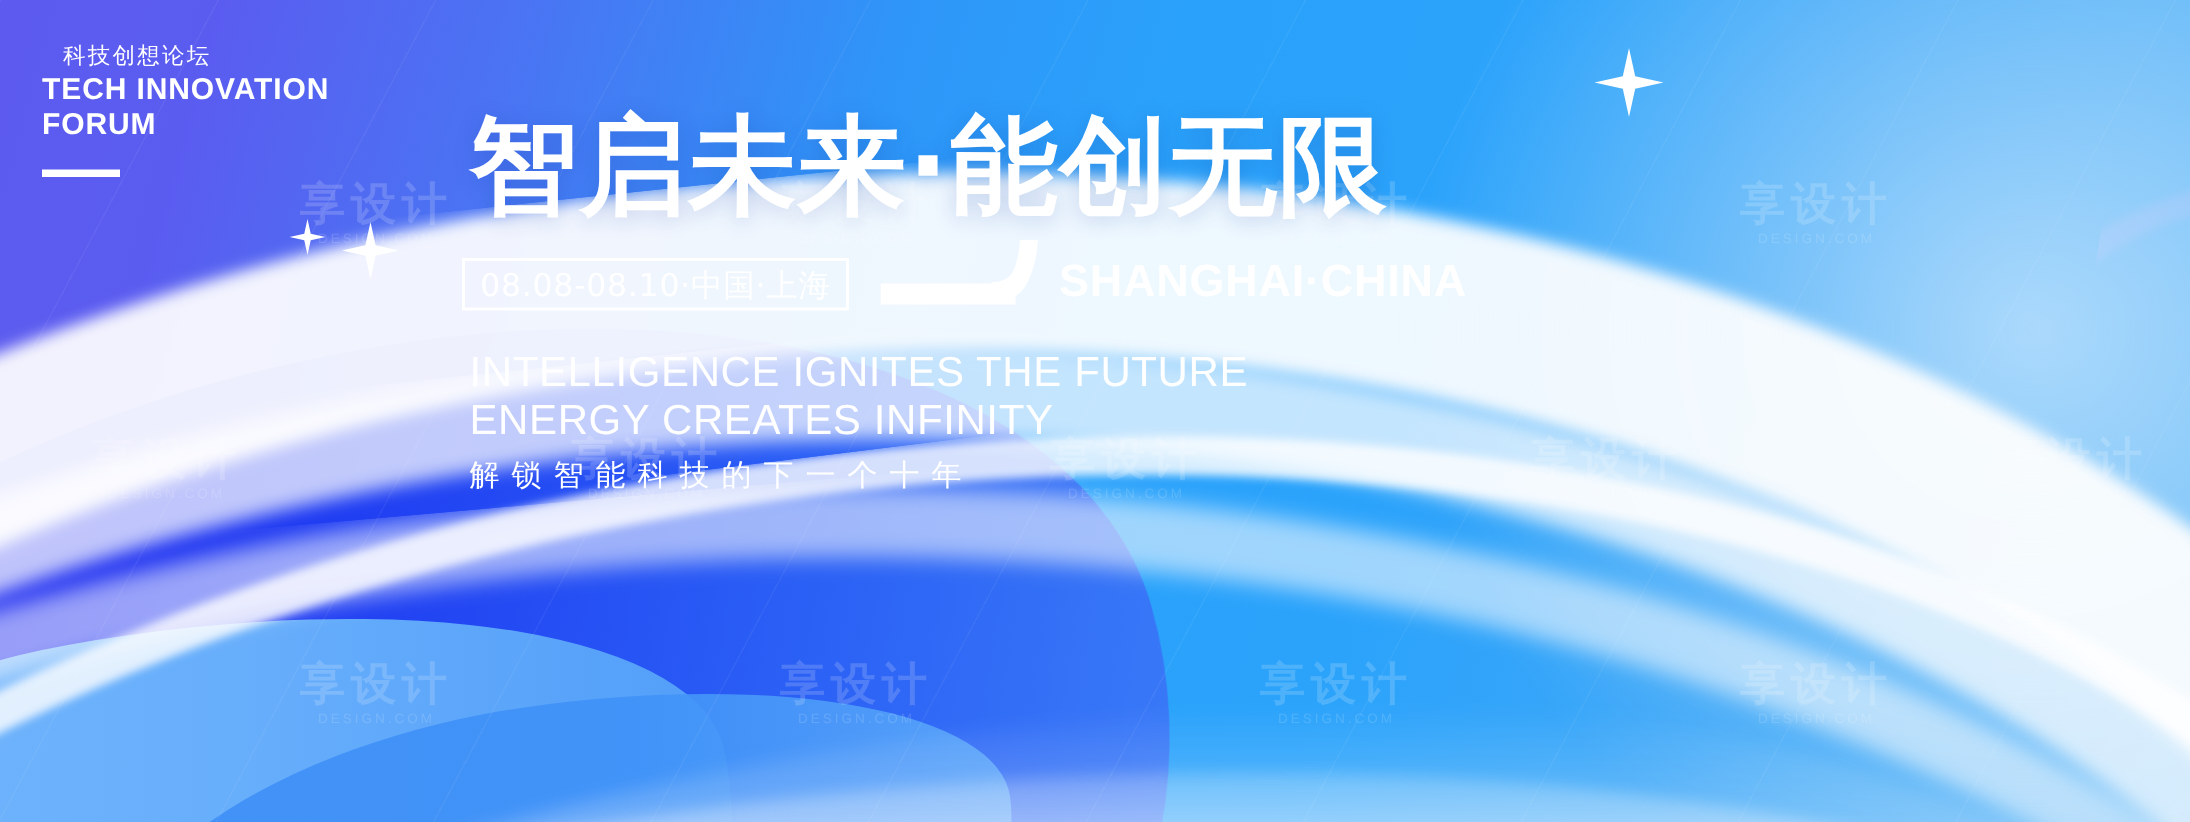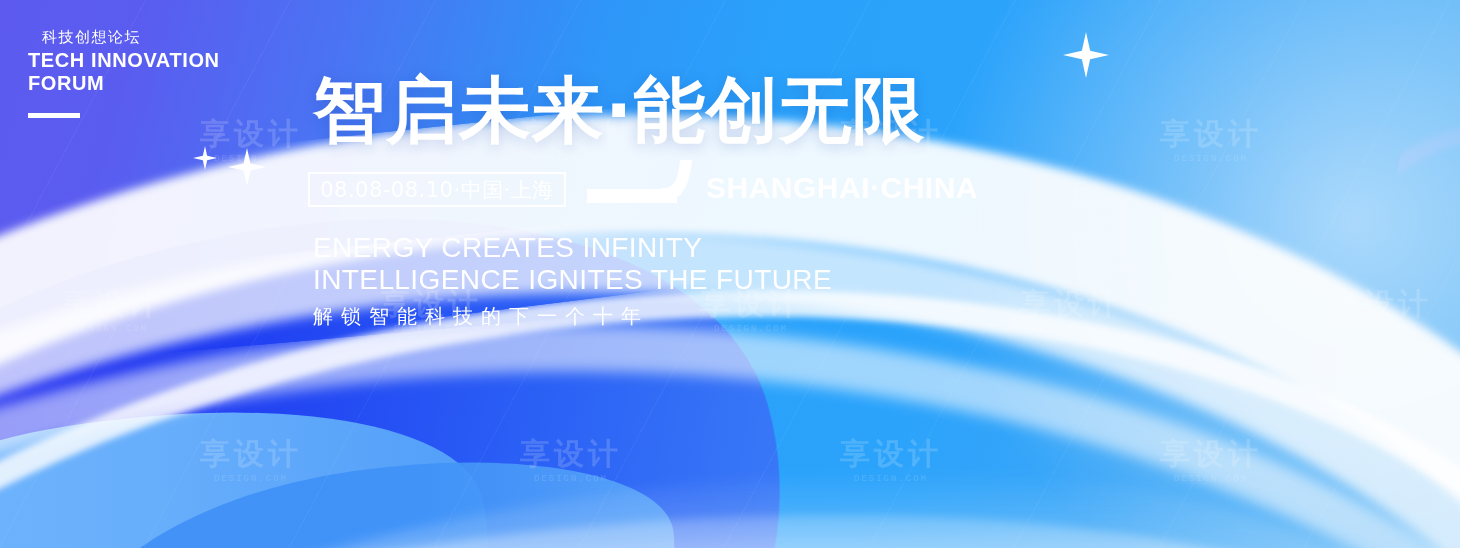--- a/index.html
+++ b/index.html
@@ -171,21 +171,21 @@
     opacity: .7;
   }
 
   
   .watermark-grid { position: absolute; inset: 0; pointer-events: none; }
   .wm {
     position: absolute;
     color: rgba(255,255,255,0.17);
     font-size: 30px;
     letter-spacing: 4px;
-    font-family: Liberation Mono, monospace;
+    font-family: Liberation Sans, sans-serif;
     font-weight: 700;
     white-space: nowrap;
     text-align: center;
     line-height: 1.12;
   }
   .wm small {
     display: block;
     font-size: 9px;
     letter-spacing: 2px;
     font-weight: 400;
@@ -375,20 +375,20 @@
   <div class="hook-mark">
     <svg width="106" height="50" viewBox="0 0 106 50">
       <path d="M93 0 L105 0 C105 0 104 26 92 36 C84 43 74 42 74 42 L74 28 C74 28 82 29 87 23 C92 17 93 0 93 0 Z" fill="#ffffff"></path>
       <rect x="0" y="29" width="90" height="14" fill="#ffffff"></rect>
     </svg>
   </div>
 
   <div class="city-line">SHANGHAI·CHINA</div>
 
   <div class="sub-en">
+    <div>INTELLIGENCE IGNITES THE FUTURE</div>
     <div>ENERGY CREATES INFINITY</div>
-    <div>INTELLIGENCE IGNITES THE FUTURE</div>
   </div>
 
   <div class="sub-cn">解锁智能科技的下一个十年</div>
 
 
 </div>
 
 </body></html>

